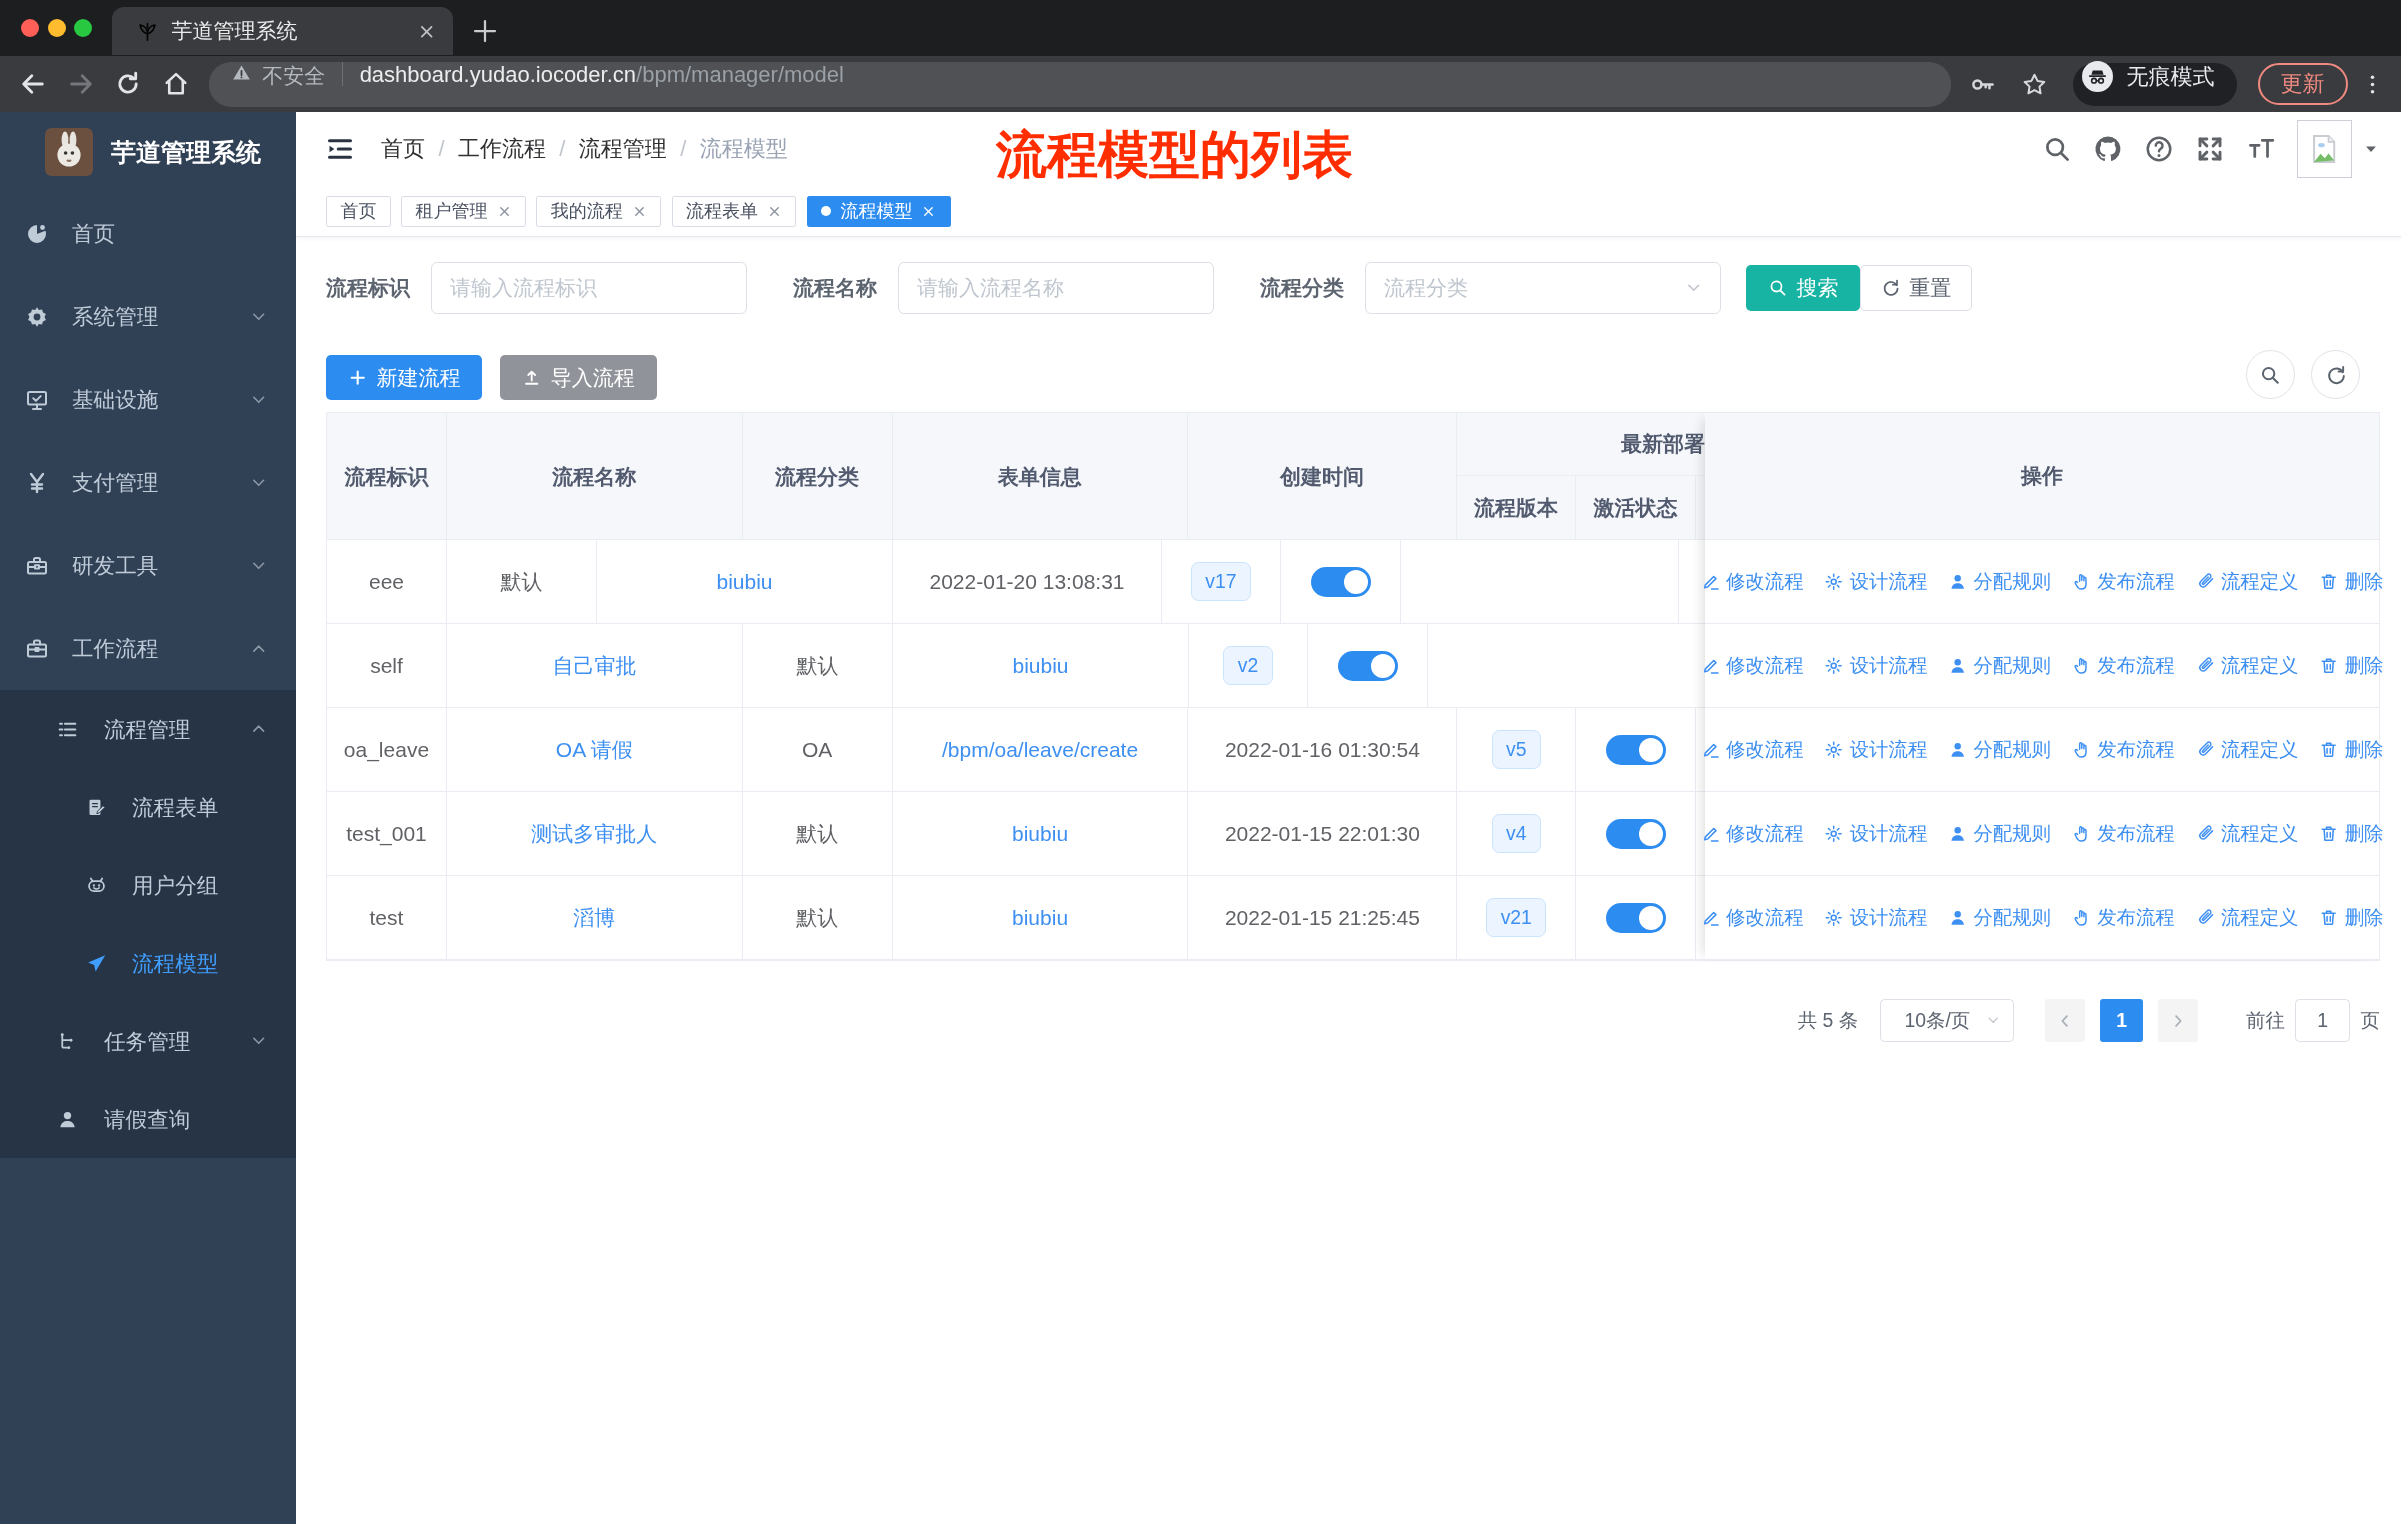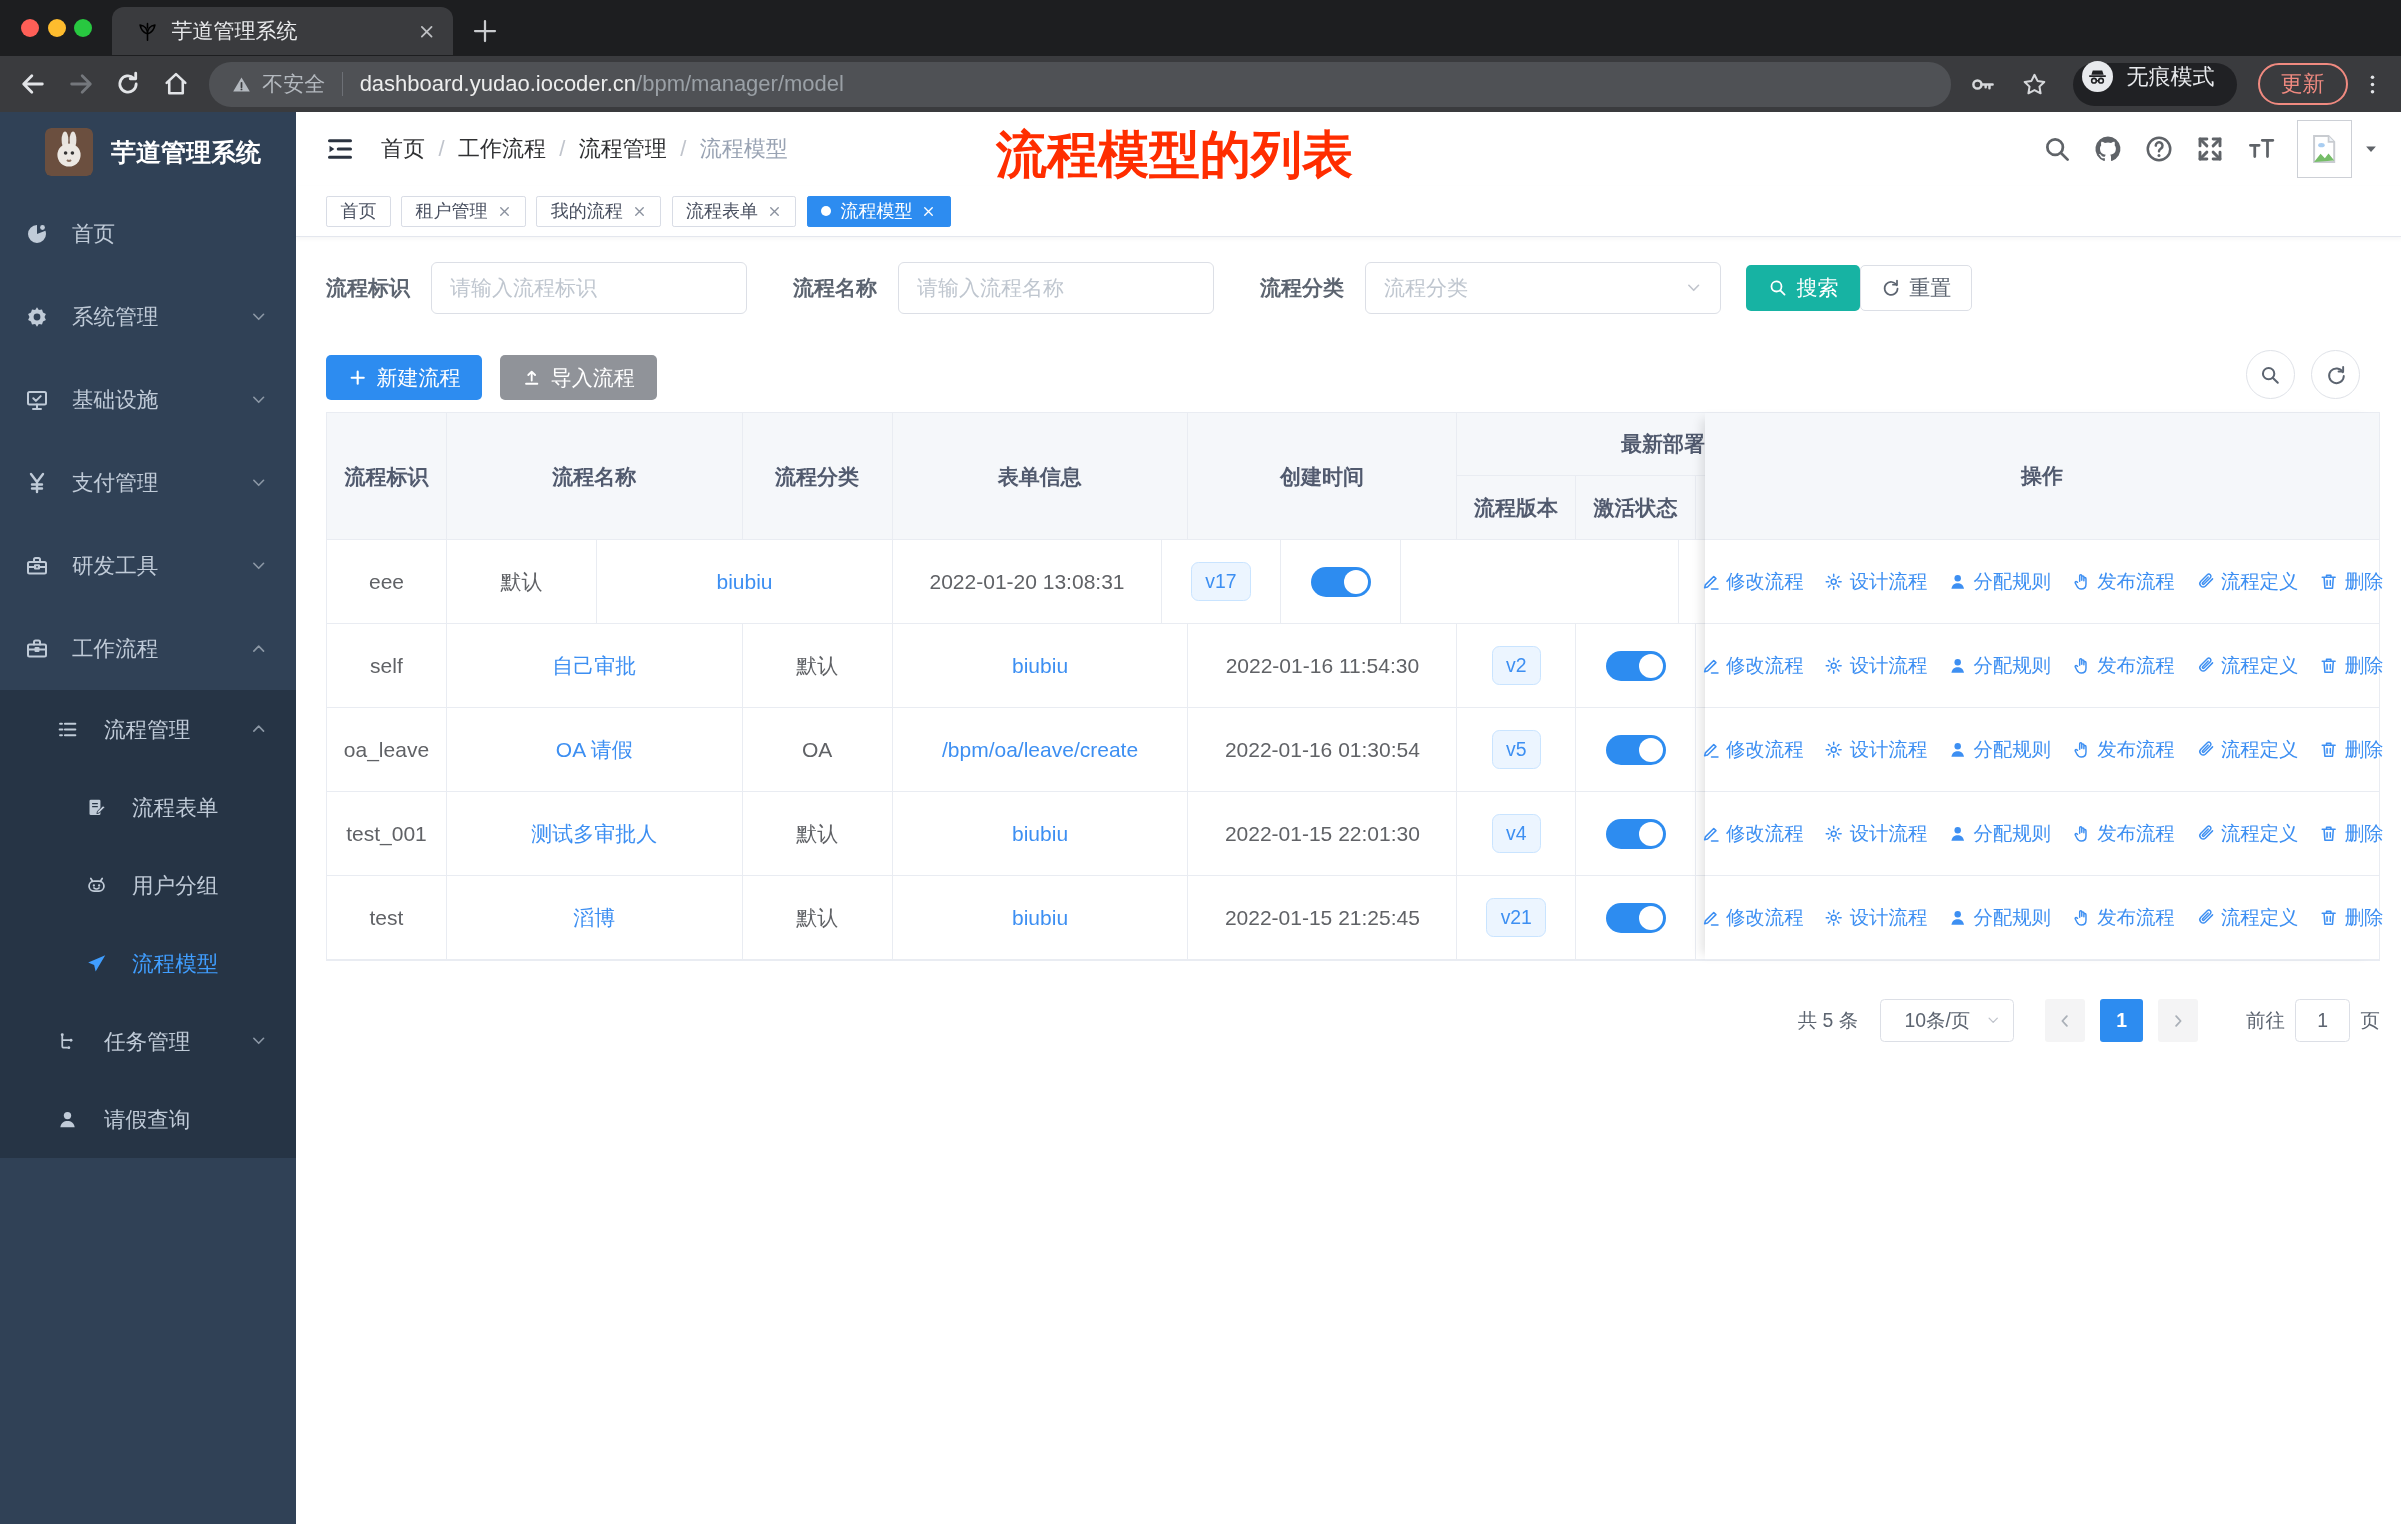--- a/index.html
+++ b/index.html
@@ -20,21 +20,21 @@
   .traffic{position:absolute;top:19.4px;width:18px;height:18px;border-radius:50%;}
   .t-red{left:21px;background:#ff5f57;} .t-yellow{left:48px;background:#febc2e;} .t-green{left:74px;background:#28c840;}
   .tab{position:absolute;left:112px;top:7.4px;width:341px;height:48px;background:#3a3b3e;border-radius:12px 12px 0 0;display:flex;align-items:center;padding:0 16.4px 0 25px;}
   .tab .fav{width:21px;height:21px;margin-right:13.4px;}
   .tab-title{color:#e9eaec;font-size:21px;flex:1;white-space:nowrap;overflow:hidden;}
   .tab-close{width:19.4px;height:19.4px;color:#bfc1c4;}
   .newtab{position:absolute;left:470px;top:16.4px;width:30px;height:30px;color:#c9cbce;}
   .toolbar{position:absolute;left:0;top:56px;width:2401px;height:56px;background:#3a3b3e;display:flex;align-items:center;}
   .navbtn{width:28px;height:28px;color:#e2e4e7;margin-left:19.4px;flex:0 0 auto;}
   .navbtn.dim{color:#74777c;}
-  .omnibox{height:45px;flex:1;margin:0 18px 0 19.4px;background:#4f5155;border-radius:22px;display:flex;align-items:center;padding:0 22px;min-width:0;}
+  .omnibox{height:45px;flex:1;margin:0 18px 0 19.4px;background:#4f5155;border-radius:22px;display:flex;align-items:flex-start;padding:0 22px;min-width:0;}
   .omni-warn{width:21px;height:21px;color:#b4b9bf;margin-right:10.4px;}
   .omni-sec{color:#b4b9bf;font-size:21px;white-space:nowrap;}
   .omni-div{width:1.5px;height:24px;background:#6d7076;margin:0 16.4px;}
   .omni-url{font-size:22px;white-space:nowrap;overflow:hidden;}
   .omni-url .host{color:#eceded;} .omni-url .path{color:#9aa0a6;}
   .tb-icon{width:27px;height:27px;color:#d6d8db;margin-right:25px;flex:0 0 auto;}
   .incog{height:43px;background:#202124;border-radius:21.6px;display:flex;align-items:center;padding:0 22px 15px 9px;margin-right:21px;flex:0 0 auto;}
   .incog-circle{width:31px;height:31px;border-radius:50%;background:#e8eaed;color:#202124;display:flex;align-items:center;justify-content:center;margin-right:13.4px;}
   .incog-circle .icn{width:21px;height:21px;}
   .incog-label{color:#e8eaed;font-size:22px;white-space:nowrap;}
@@ -616,21 +616,20 @@
                 </div>
                 <div class="trow">
                   <div class="td" style="width: 120px;">self</div>
                   <div class="td" style="width: 296px;">
                     <a>自己审批</a>
                   </div>
                   <div class="td" style="width: 150px;">默认</div>
                   <div class="td" style="width: 296px;">
                     <a>biubiu</a>
                   </div>
-                  <div class="td" style="width: 269px;">2022-01-16 11:54:30</div>
                   <div class="td" style="width: 119px;">
                     <span class="vbadge">v2</span>
                   </div>
                   <div class="td" style="width: 120px;">
                     <span class="switch">
                       <span class="knob"></span>
                     </span>
                   </div>
                   <div class="td" style="width: 278px;"></div>
                 </div>

